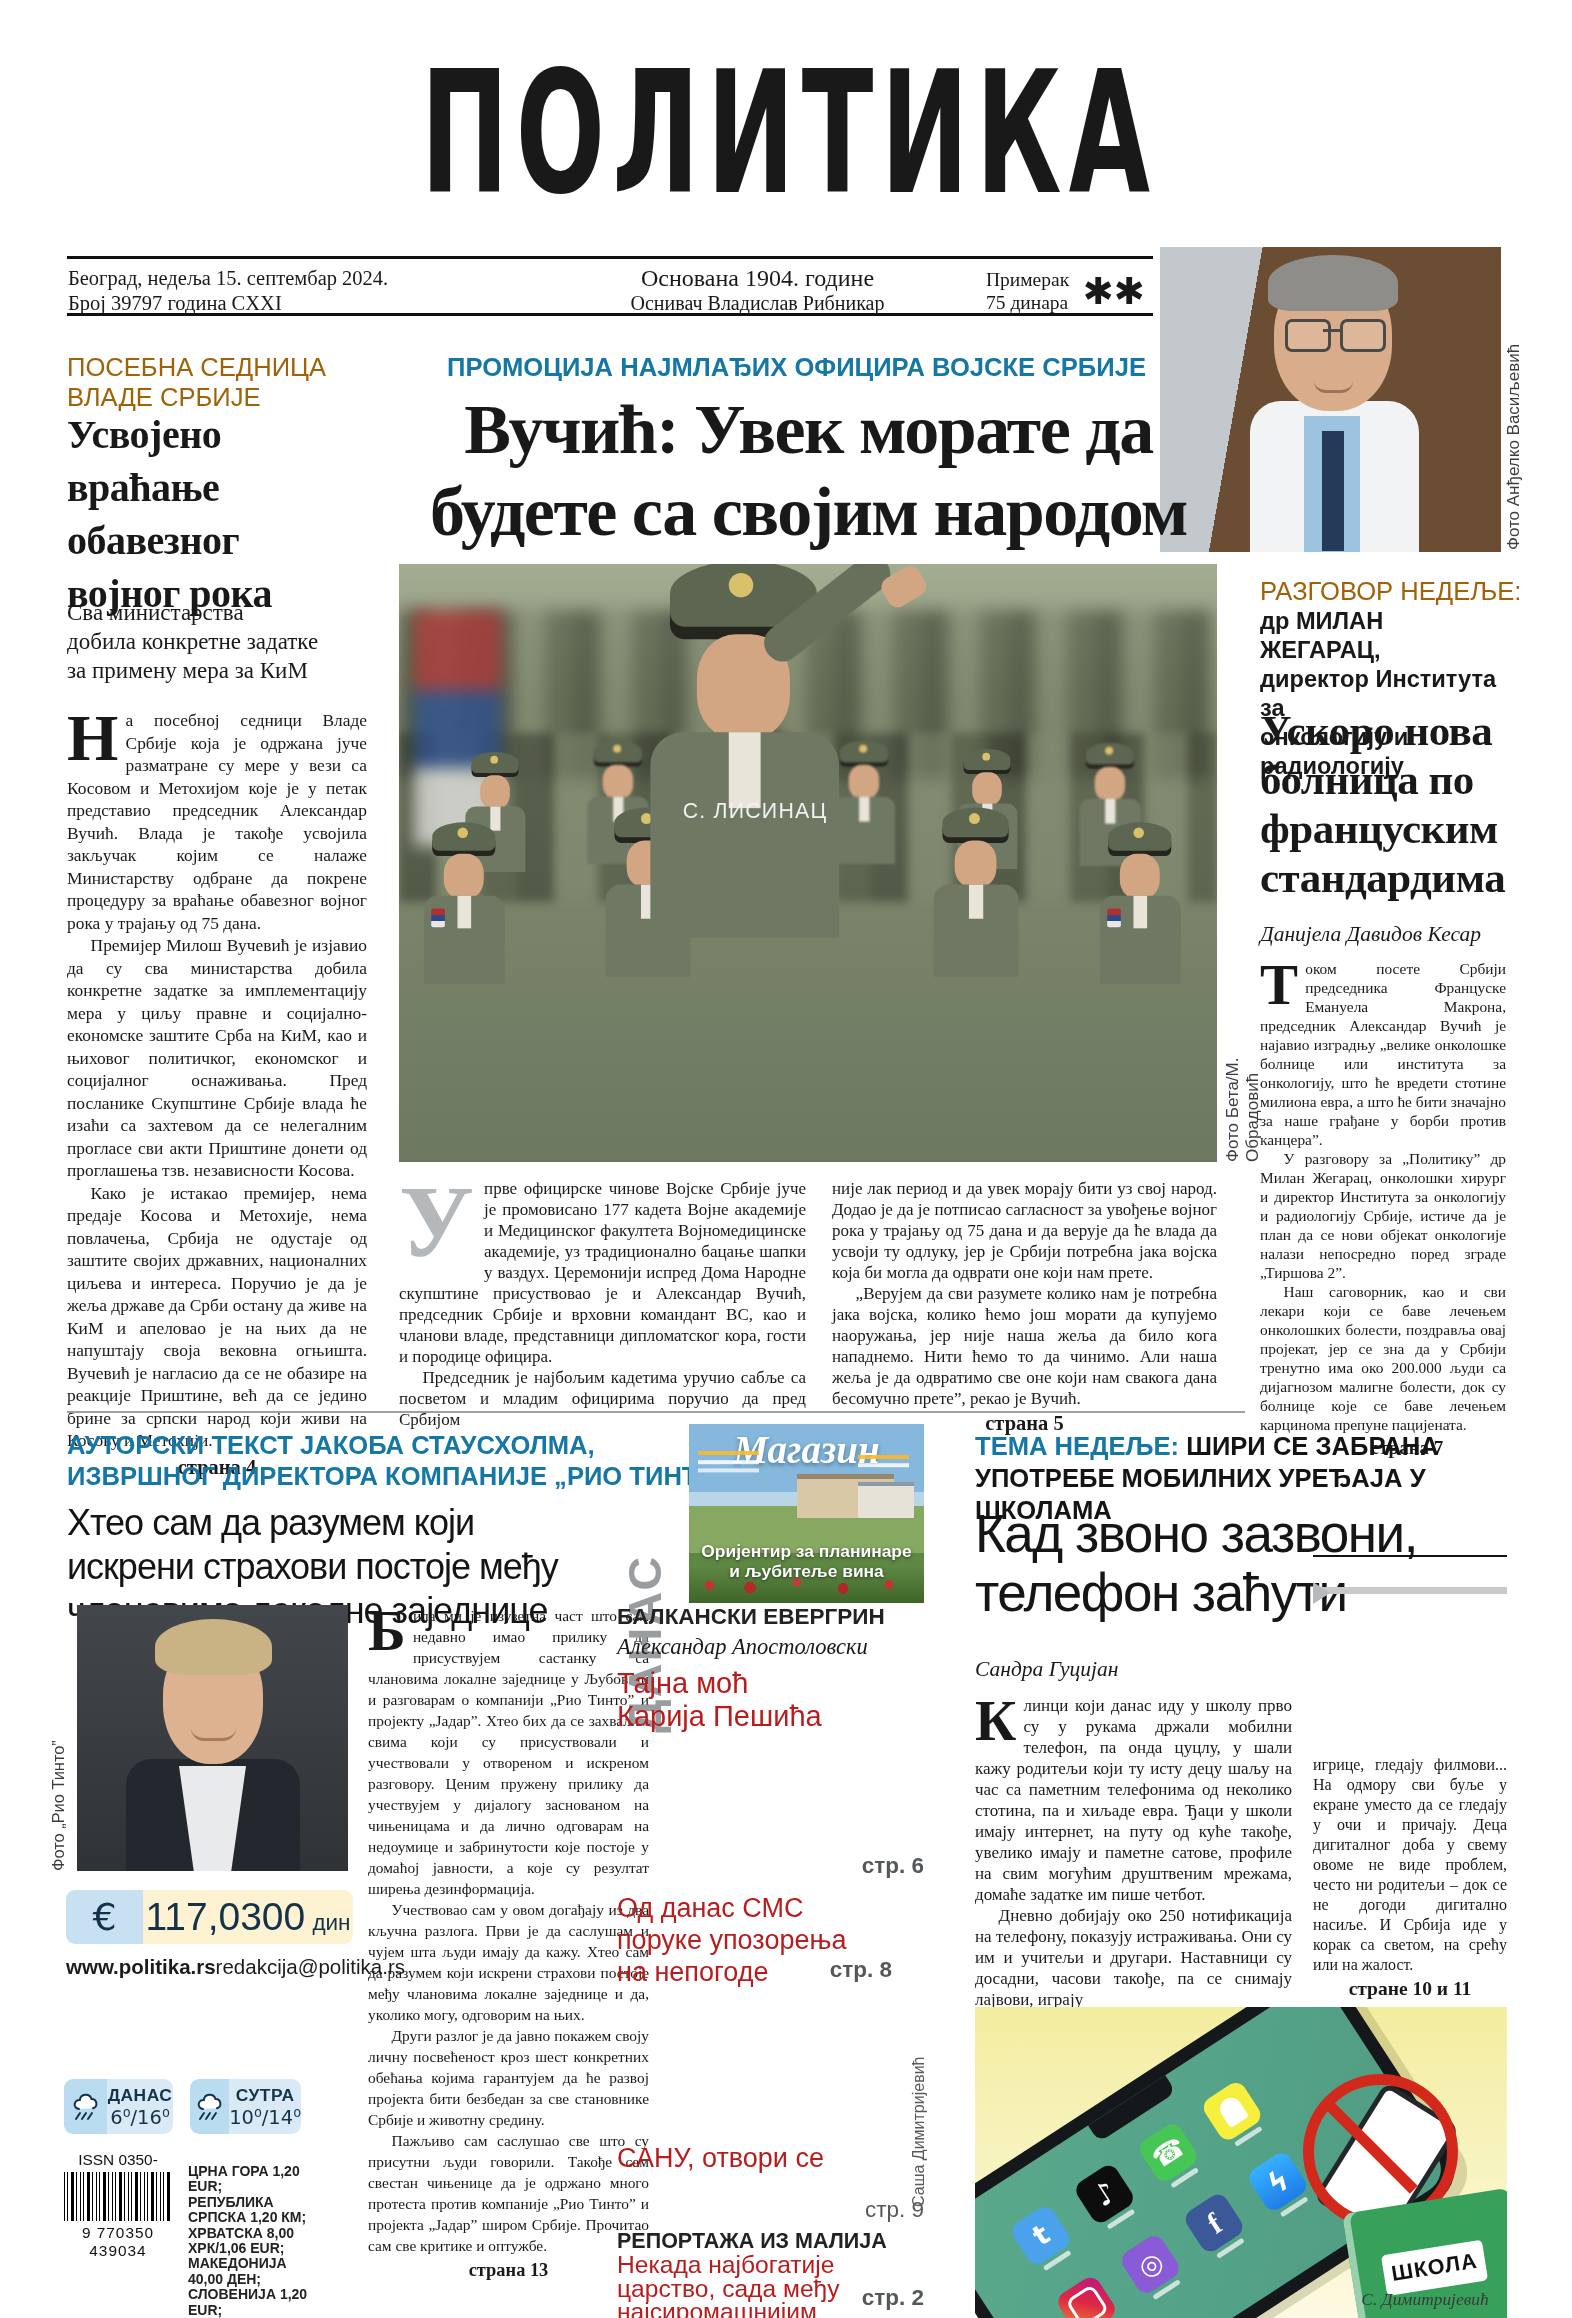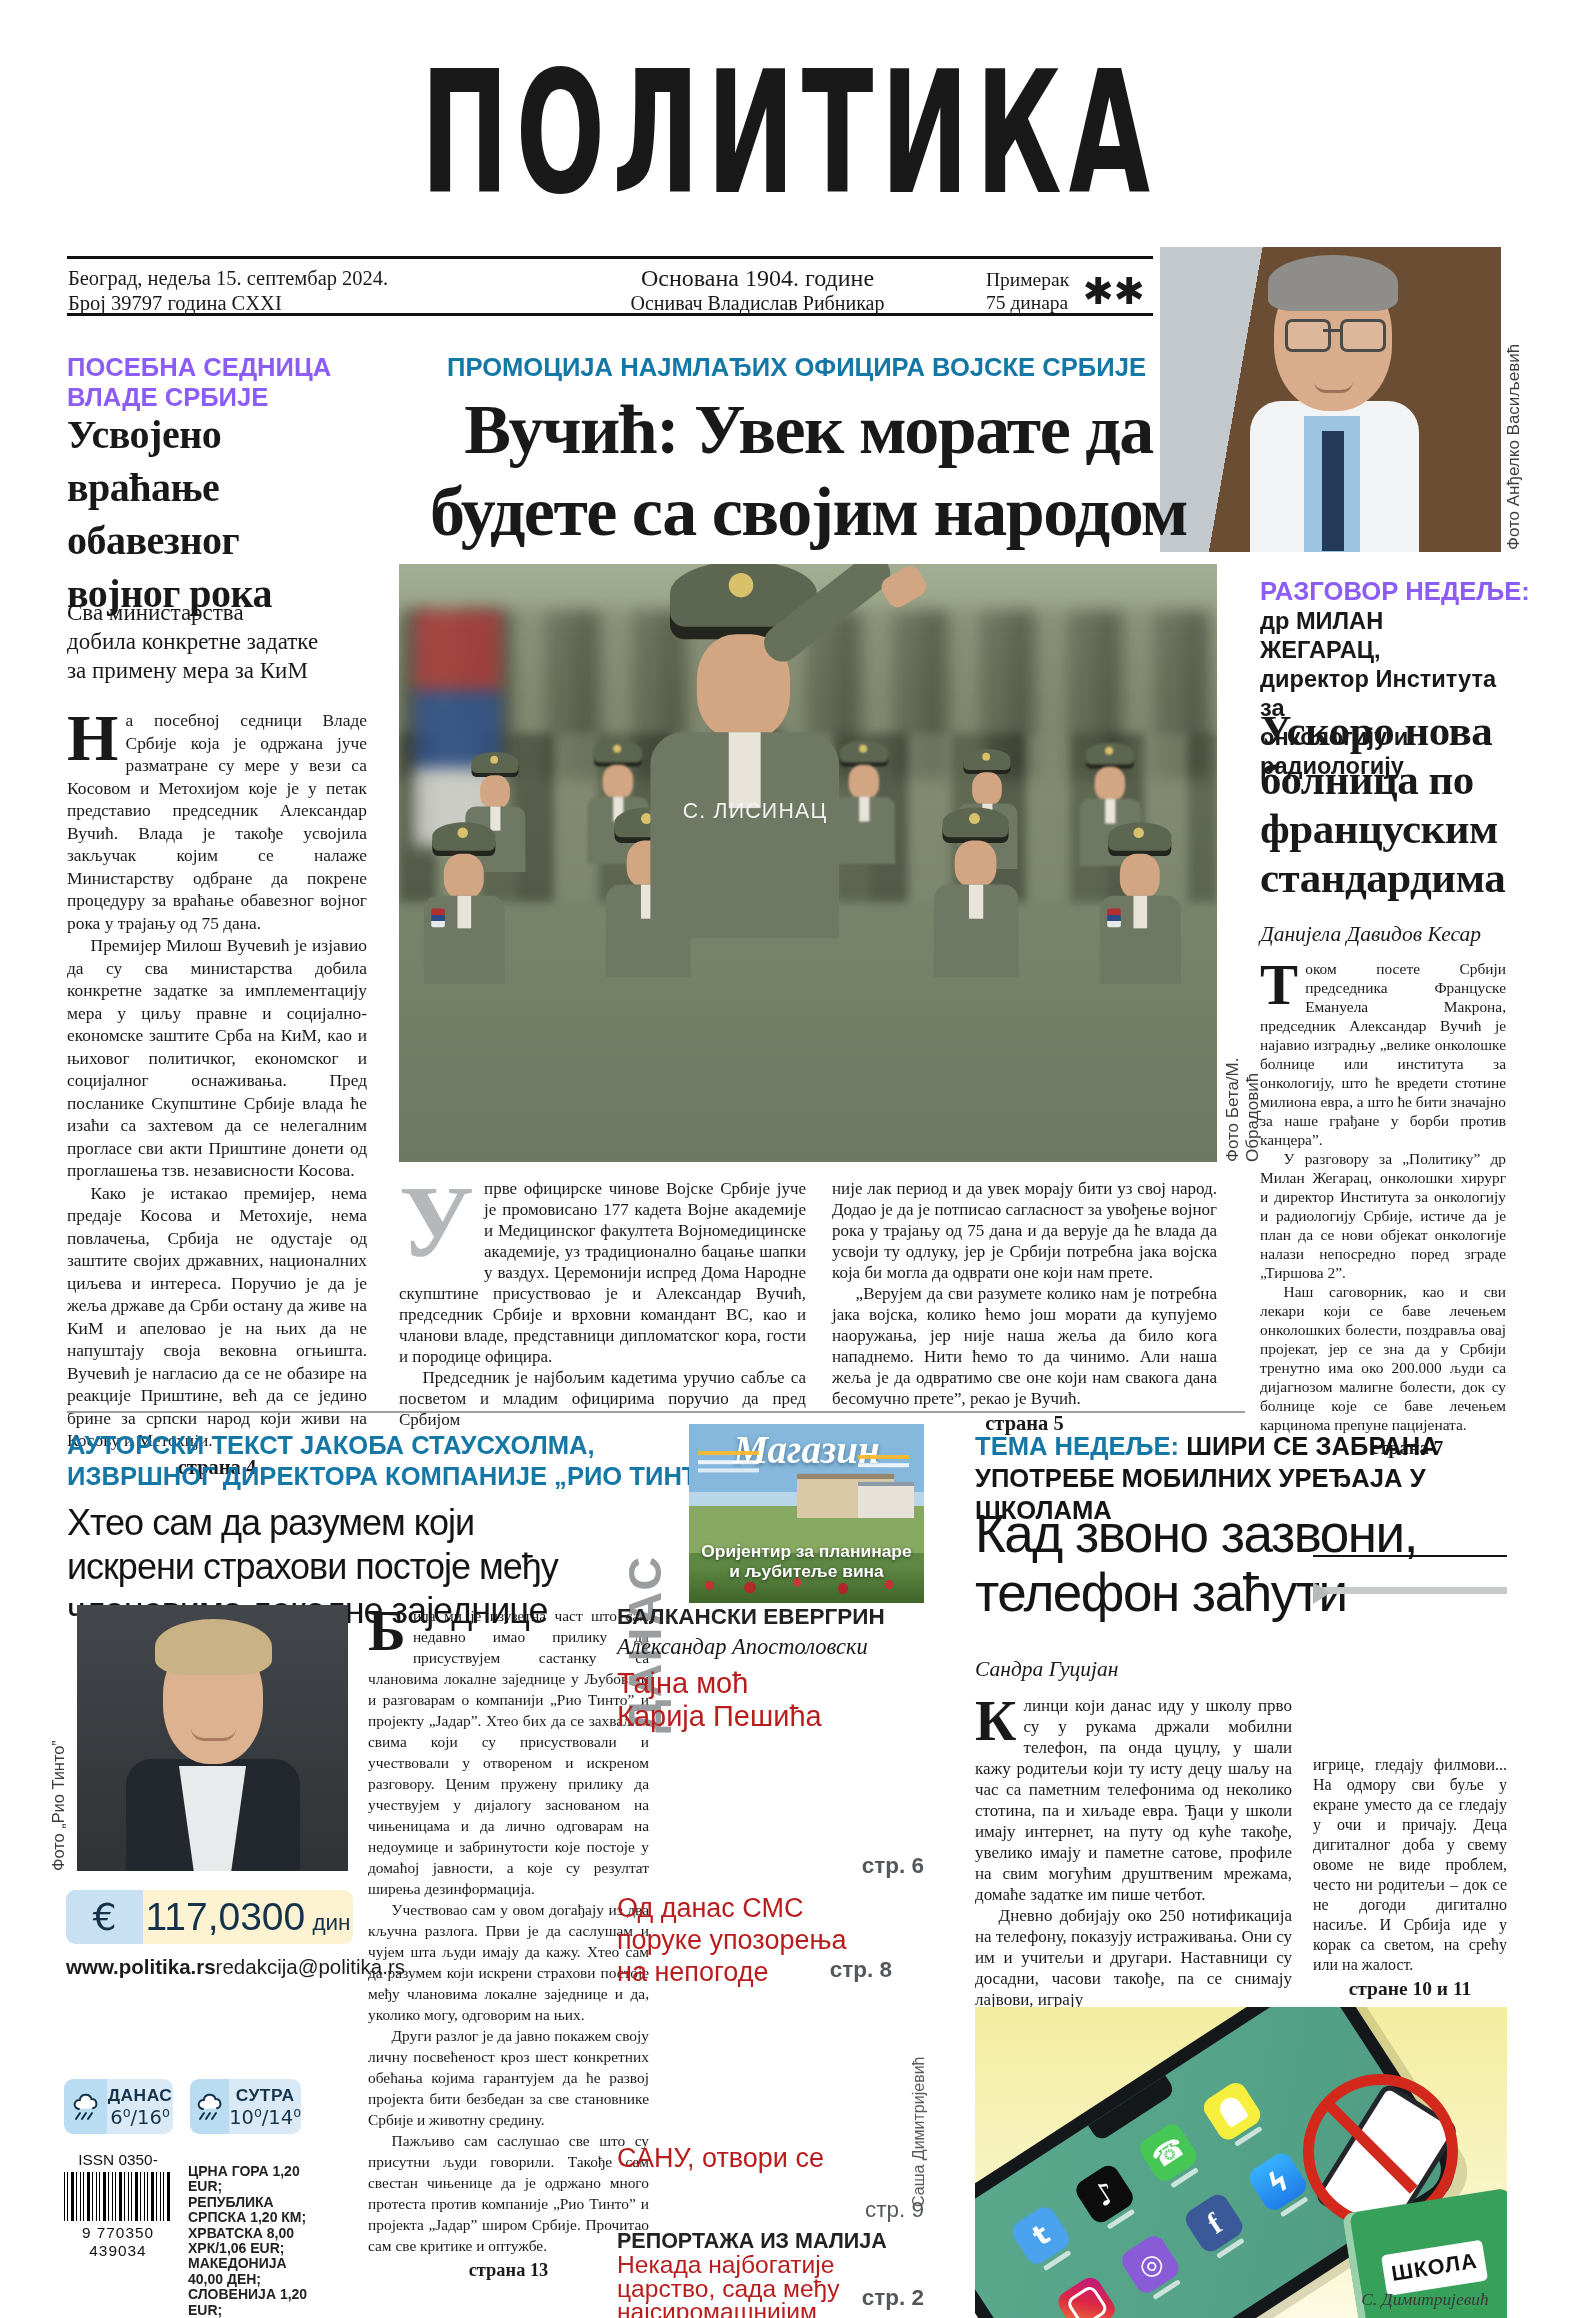--- a/index.html
+++ b/index.html
@@ -4,21 +4,21 @@
 <style>
   html,body{margin:0;padding:0;background:#e8e8e8;}
   #page{position:relative;width:1573px;height:2319px;background:#ffffff;overflow:hidden;
         font-family:"Liberation Serif","DejaVu Serif",serif;color:#191919;}
   .abs{position:absolute;}
   .sans{font-family:"Liberation Sans","DejaVu Sans",sans-serif;}
   .pre{white-space:pre-line;}
   .just{text-align:justify;text-justify:inter-word;}
   .vtext{writing-mode:vertical-rl;transform:rotate(180deg);}
   .pageref{font-weight:bold;text-align:center;font-size:20.5px;margin-top:4.1px;}
-  .kick-red{color:#8b5cf6;font-weight:bold;}
+  .kick-red{color:#a16207;font-weight:normal;}
   .kick-blue{color:#1577a5;font-weight:bold;}
   .body-text p{margin:0 0 0 0;text-indent:23.6px;}
   .body-text p:first-child{text-indent:0;}
   .dropcap{float:left;font-weight:bold;line-height:.8;margin:3.1px 7.2px 0 0;}
   
   .logo-word{font-family:"DejaVu Sans","Liberation Sans",sans-serif;font-weight:bold;
              font-size:105px;letter-spacing:7.2px;display:inline-block;transform:scaleY(1.62);
              transform-origin:top center;line-height:1;}
   .rule{background:#101010;}
   

